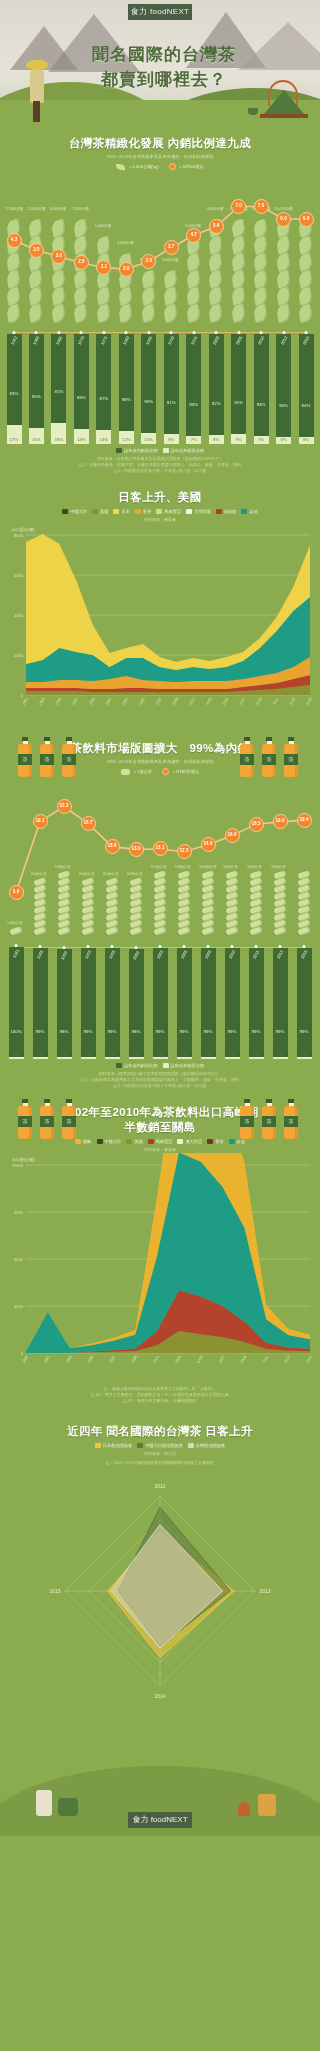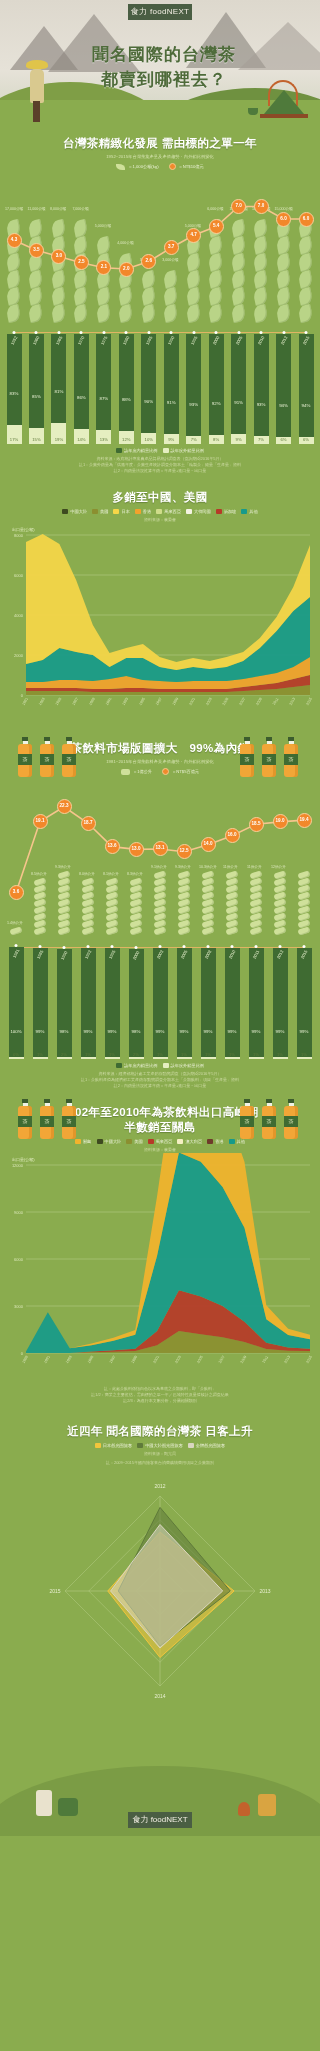--- a/index.html
+++ b/index.html
@@ -123,21 +123,21 @@
     </div>
     <div class="pot">
       <div class="lidarc"></div>
         <div class="body"></div>
         <div class="base"></div>
     </div>
     <div class="cup"></div>
   </div>
 
   <div class="sec" style="padding-top:8px;">
-    <div class="sec-title">台灣茶精緻化發展  需由標的之單一年</div>
+    <div class="sec-title">台灣茶精緻化發展  內銷比例達九成</div>
     <div class="sec-sub">1952~2015年台灣茶葉產量及產值趨勢・內外銷比例變化</div>
     <div class="unitrow">
       <div class="u">
         <span class="leafmark"></span>
         <span>＝1,000公噸(kg)</span>
       </div>
       <div class="u">
         <span class="coinmark"></span>
         <span>＝NT$10億元</span>
       </div>
@@ -408,21 +408,21 @@
         <span class="lb">該年度外銷量比例</span>
       </div>
     </div>
     <div class="src" style="white-space:pre-line">資料來源：政府統計專案農產品貿易統計調查表（查詢期間2016年5月）
 註1：茶葉外銷量為「供應年度」茶葉生產統計調查分類本土「精製茶」總量「生產量」資料
 註2：內銷量法規推算年銷＝年產量+進口量－出口量</div>
   </div>
 
   <div class="sec" style="padding-top:16px;">
     <div class="sec-title">
-      <div>多銷至中國、美國</div>
+      <div>日客上升、美國</div>
     </div>
     <div class="legend" id="s2legend">
         <div class="it">
           <span class="sw" style="background:#3e4a20"></span>
           <span class="lb">中國大陸</span>
         </div>
         <div class="it">
           <span class="sw" style="background:#8b8f30"></span>
           <span class="lb">美國</span>
         </div>

